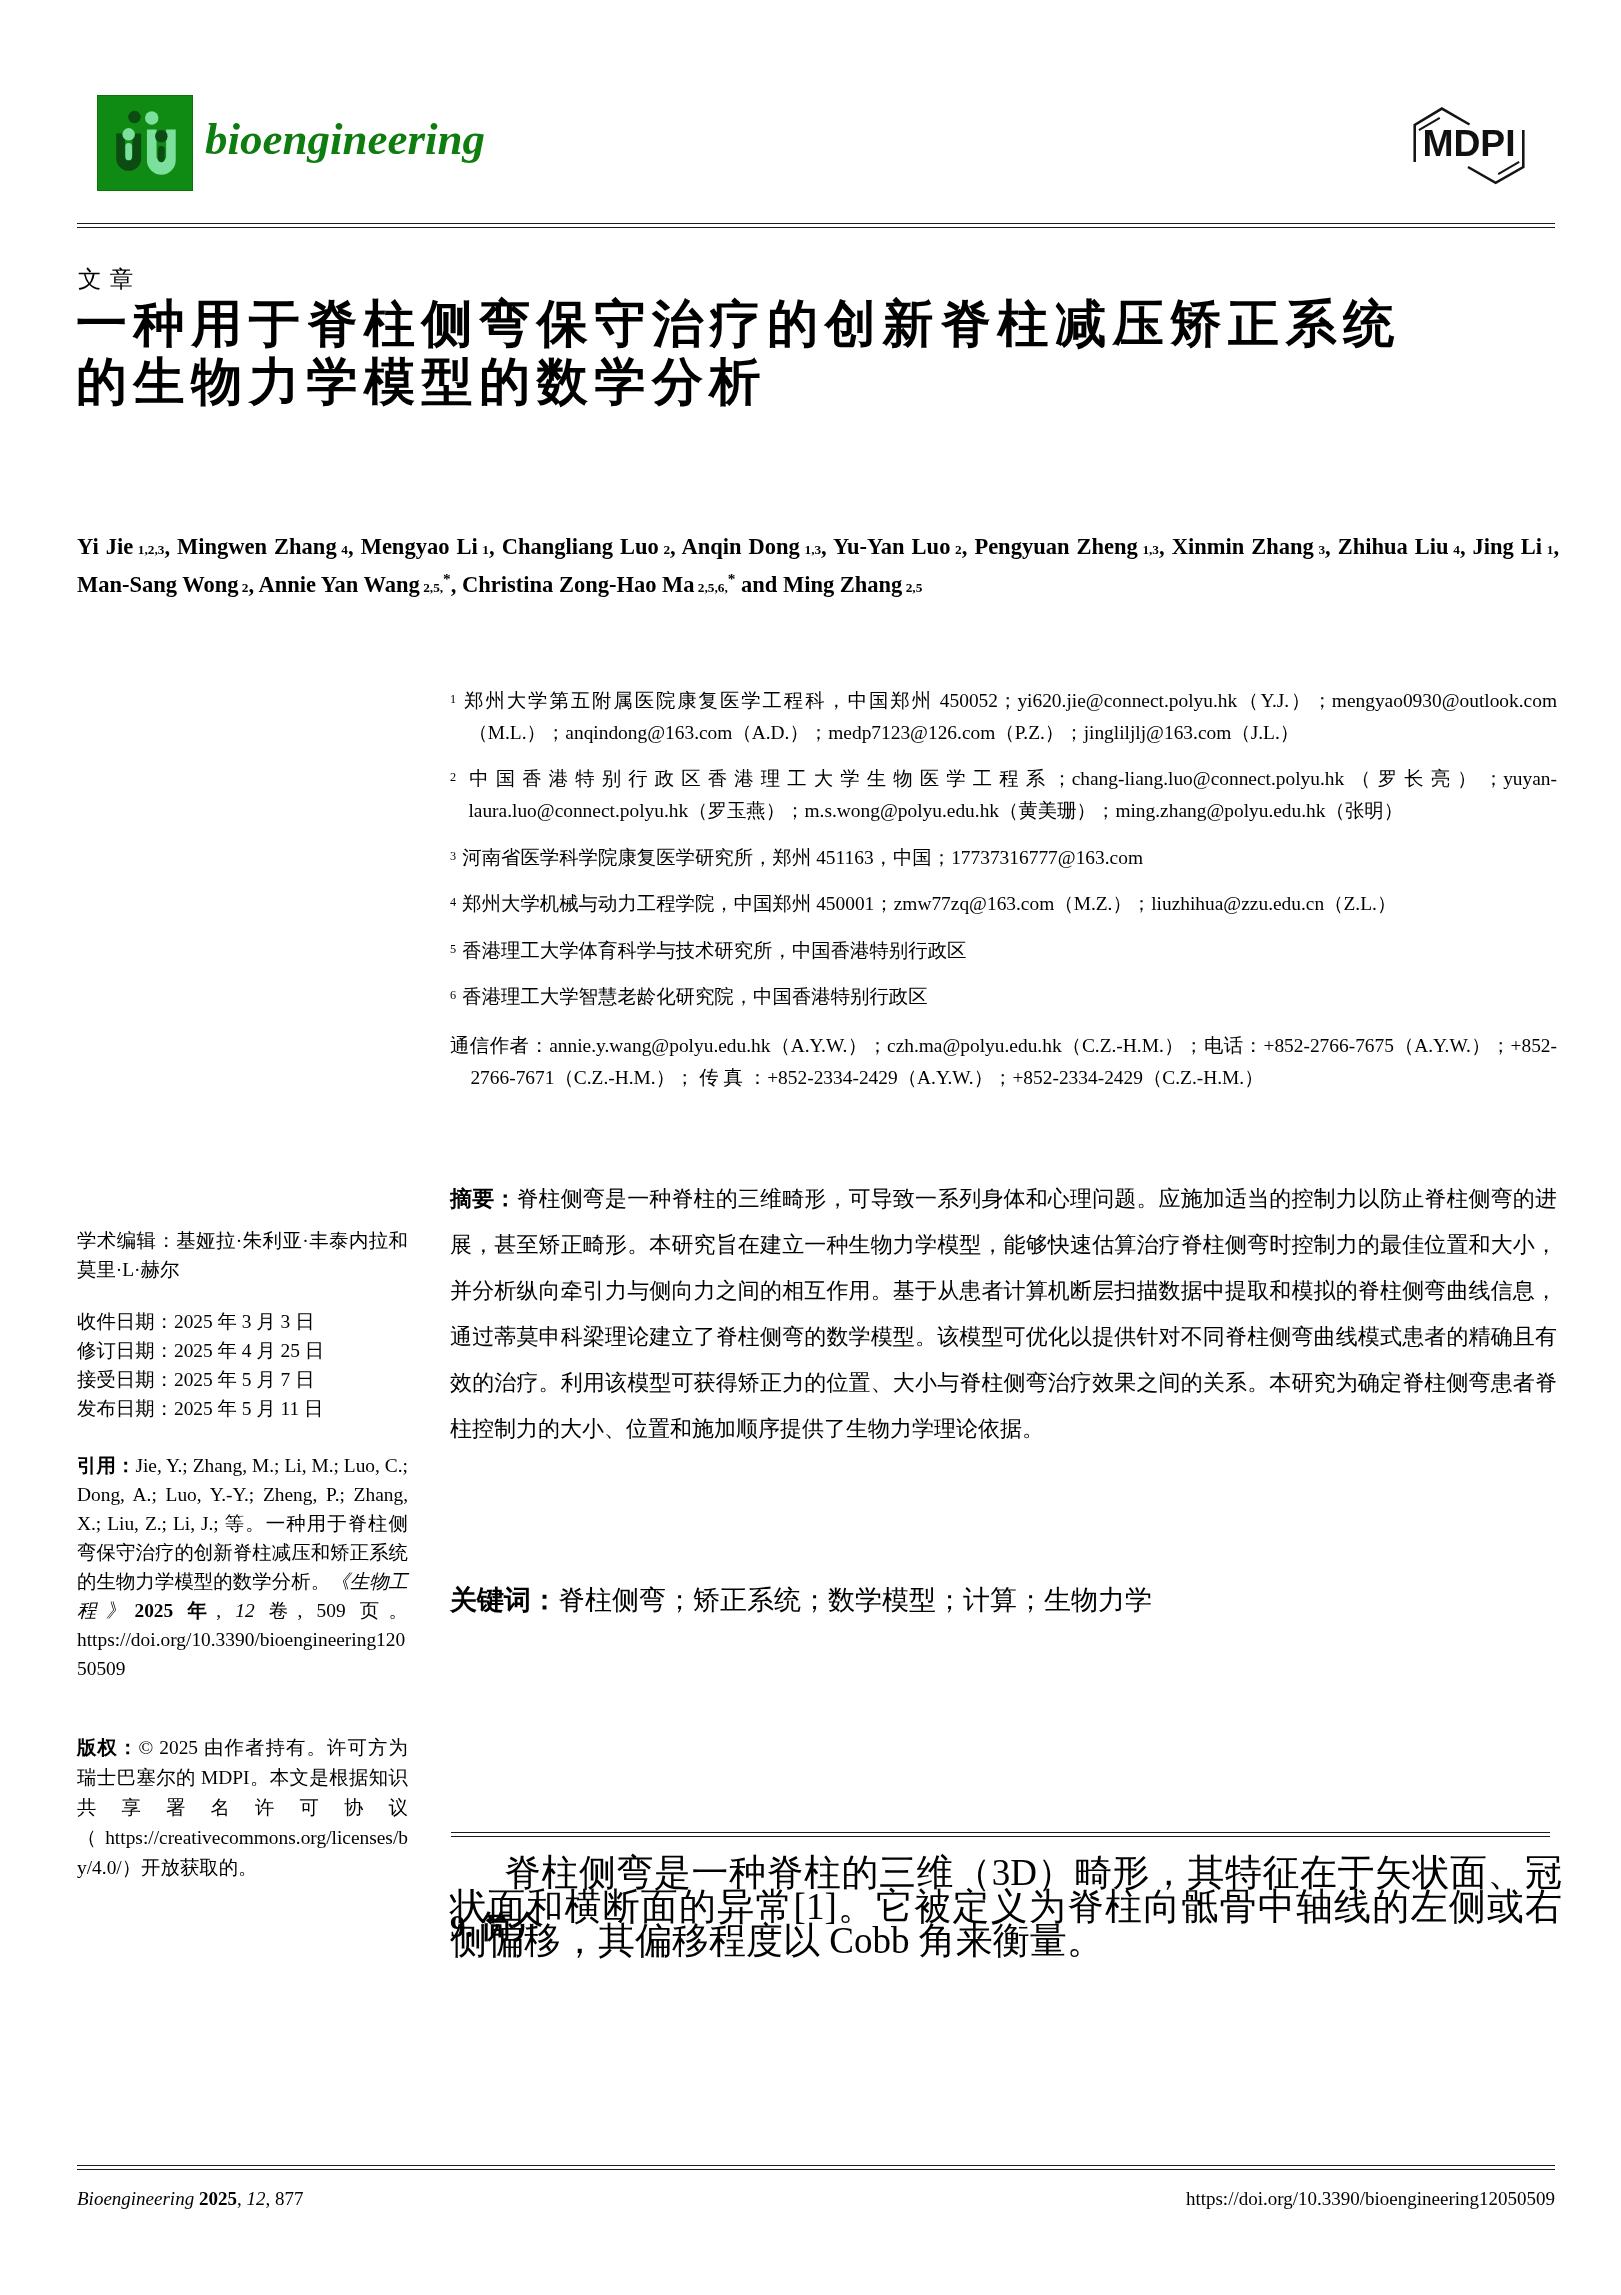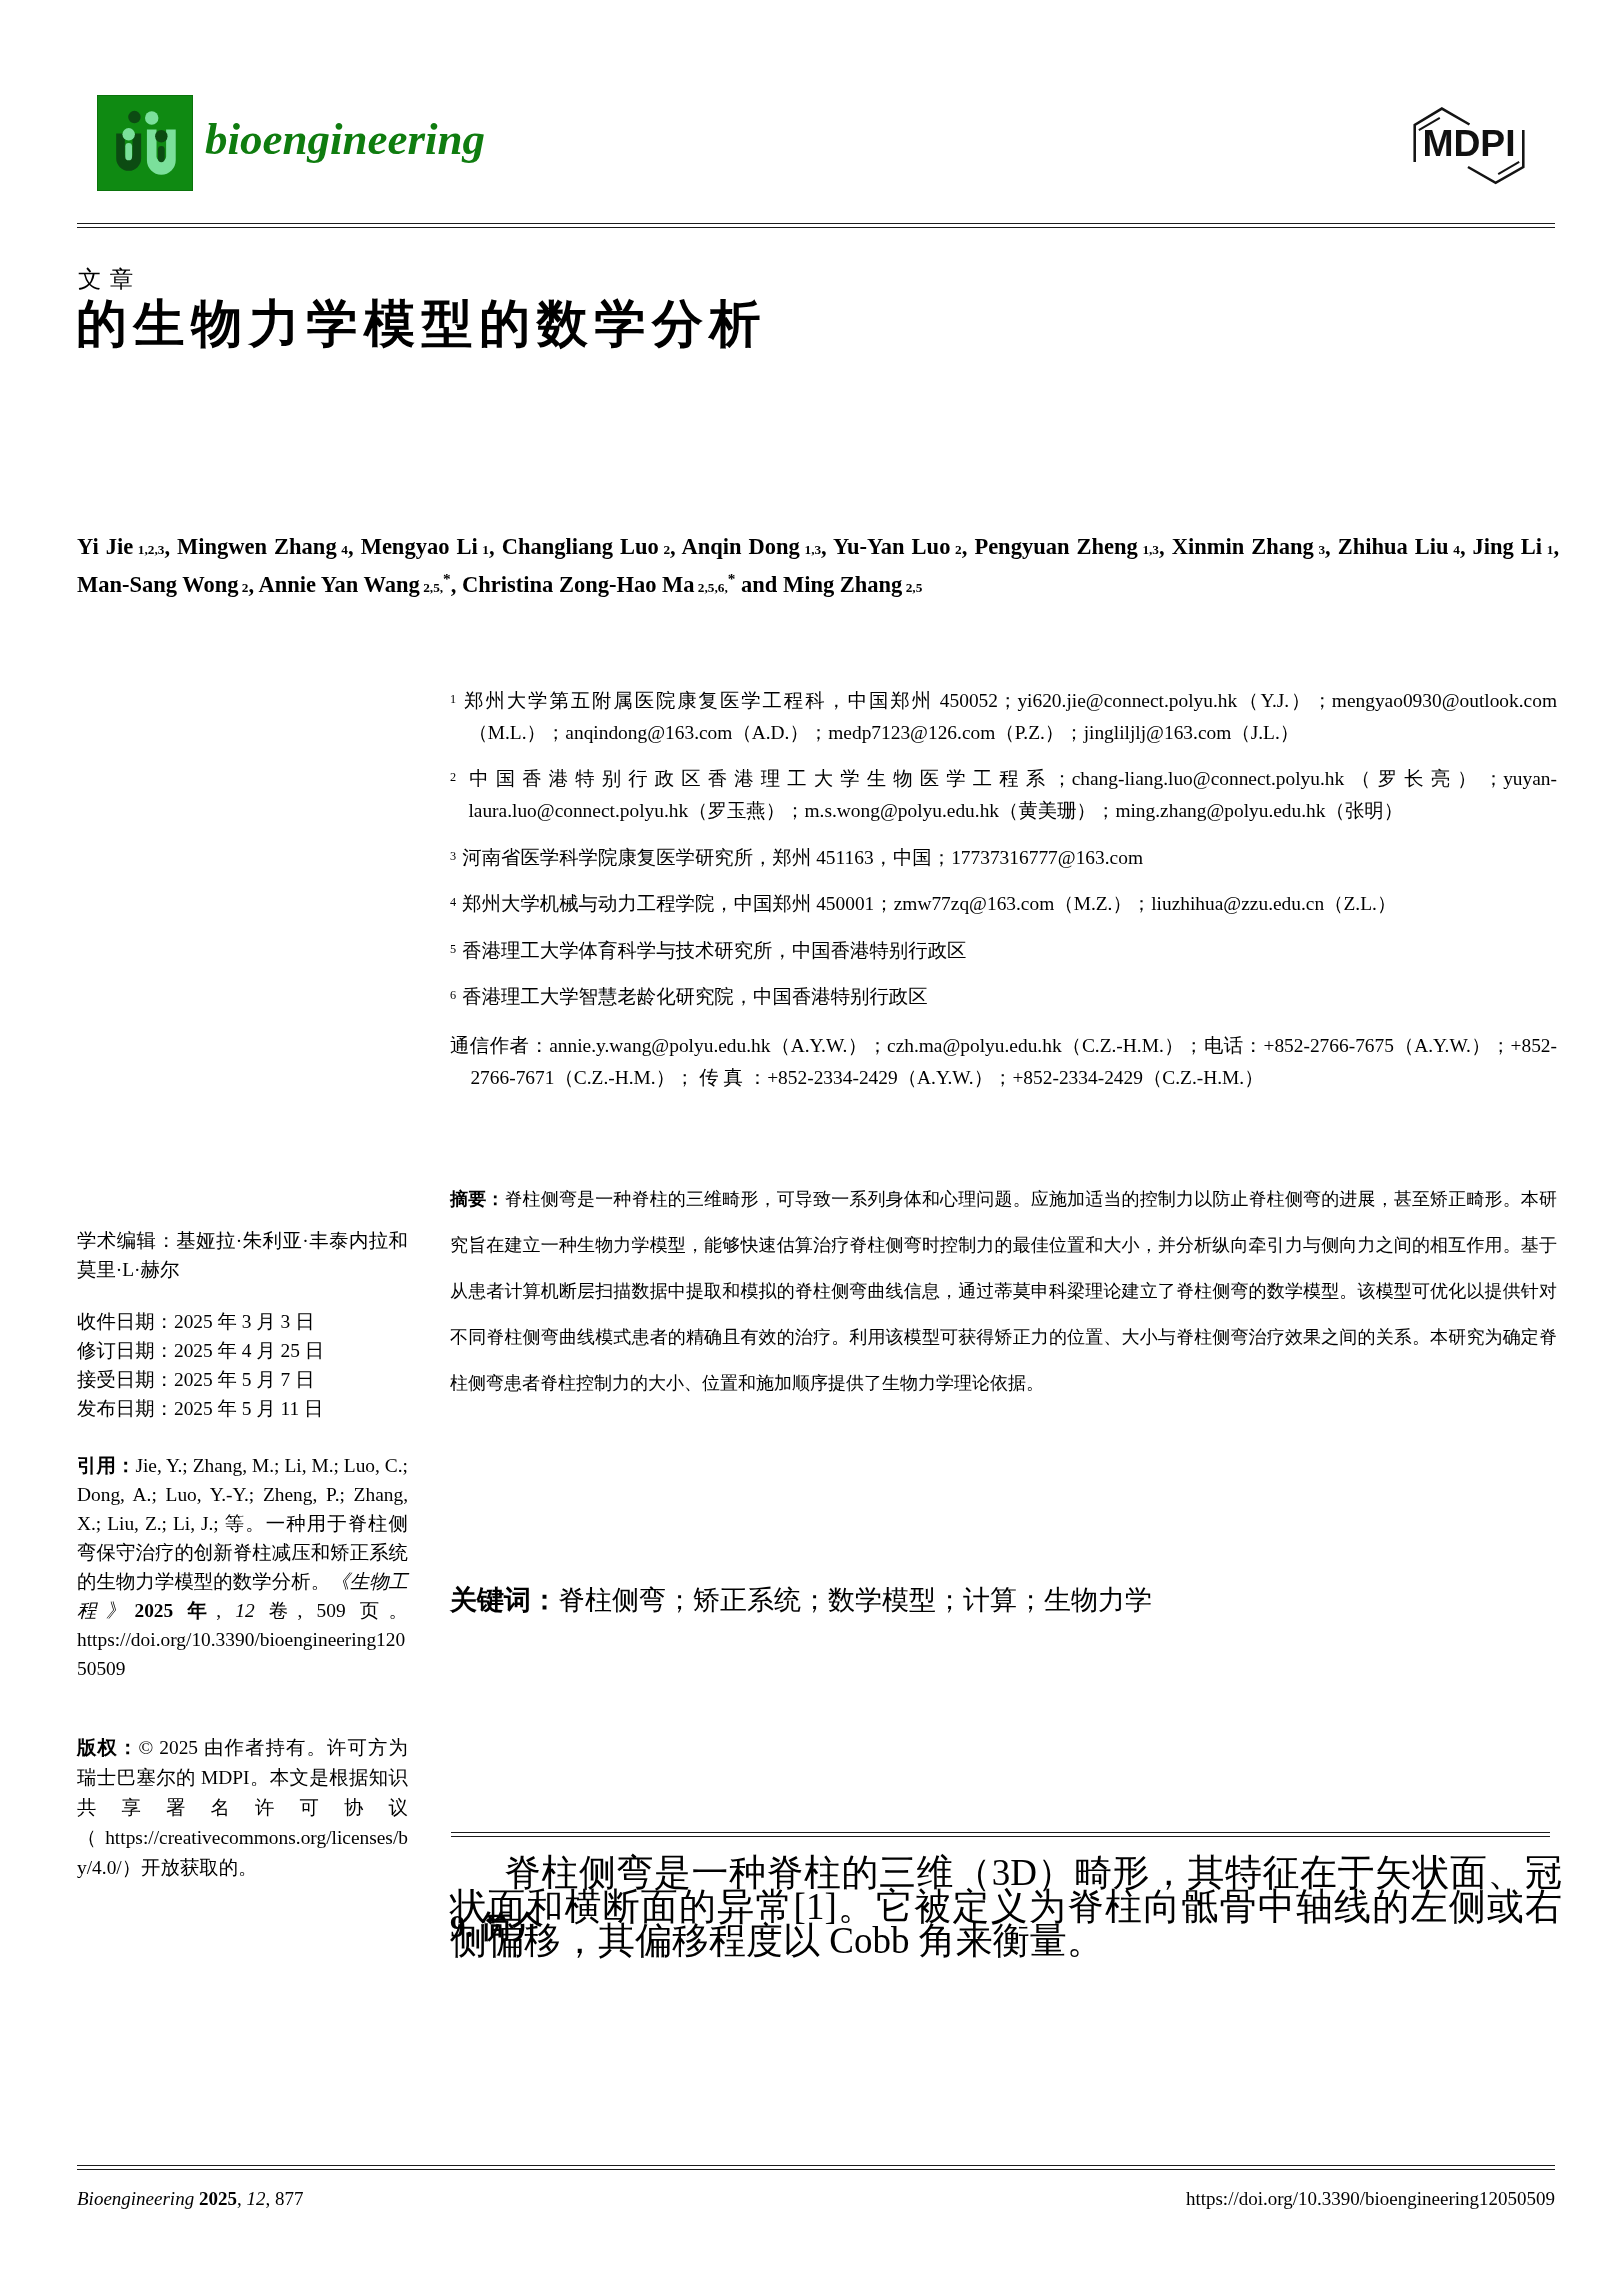--- a/index.html
+++ b/index.html
@@ -22,21 +22,21 @@
   .asup{font-size:13.3px;}
   .astar{font-size:15.3px;vertical-align:8.2px;}
 
   
   .affs{left:450px;top:683px;width:1107px;font-size:19.4px;line-height:32px;overflow-wrap:anywhere;}
   .aff{padding-left:18.4px;text-indent:-18.4px;margin-bottom:12.3px;text-align:justify;}
   .affnum{font-size:12.3px;vertical-align:4.1px;margin-right:6.1px;}
   .corr{margin-top:17.4px;padding-left:20.4px;text-indent:-20.4px;text-align:justify;}
 
   
-  .abstract{left:450px;top:1176px;width:1107px;font-size:18px;line-height:46px;text-align:justify;}
+  .abstract{left:450px;top:1176px;width:1107px;font-size:22px;line-height:46px;text-align:justify;}
   .blab{font-weight:bold;}
   .keywords{left:450px;top:1577px;width:1107px;font-size:27px;line-height:46px;}
 
   
   .sidebar{left:77px;top:1226px;width:331px;font-size:19.4px;line-height:29px;overflow-wrap:anywhere;}
   .sb-editor{margin-bottom:22.5px;text-align:justify;}
   .sb-dates{margin-bottom:28px;line-height:29px;}
   .sb-citation{margin-bottom:50px;text-align:justify;line-height:29px;}
   .sb-copyright{text-align:justify;line-height:30px;}
   .it{font-style:italic;}
@@ -79,20 +79,21 @@
       <line x1="213" y1="113" x2="172" y2="137" stroke="#141414" stroke-width="4"></line>
       <text x="115" y="101" text-anchor="middle" font-size="72" font-weight="bold" font-family="Liberation Sans, DejaVu Sans, sans-serif" textLength="182" lengthAdjust="spacingAndGlyphs" fill="#111">MDPI</text>
     </svg>
   </div>
 
   <div class="abs dbl rule-top"></div>
 
   <div class="abs article-type">文章</div>
 
   <div class="abs title">
+    <div>一种用于脊柱侧弯保守治疗的创新脊柱减压矫正系统</div>
     <div>的生物力学模型的数学分析</div>
   </div>
 
   <div class="abs authors"><span>Yi Jie</span><span class="asup">&nbsp;1,2,3</span>, <span>Mingwen Zhang</span><span class="asup">&nbsp;4</span>, <span>Mengyao Li</span><span class="asup">&nbsp;1</span>, <span>Changliang Luo</span><span class="asup">&nbsp;2</span>, <span>Anqin Dong</span><span class="asup">&nbsp;1,3</span>, <span>Yu-Yan Luo</span><span class="asup">&nbsp;2</span>, <span>Pengyuan Zheng</span><span class="asup">&nbsp;1,3</span>, <span>Xinmin Zhang</span><span class="asup">&nbsp;3</span>, <span>Zhihua Liu</span><span class="asup">&nbsp;4</span>, <span>Jing Li</span><span class="asup">&nbsp;1</span>, <span>Man-Sang Wong</span><span class="asup">&nbsp;2</span>, <span>Annie Yan Wang</span><span class="asup">&nbsp;2,5,</span><span class="astar">*</span>, <span>Christina Zong-Hao Ma</span><span class="asup">&nbsp;2,5,6,</span><span class="astar">*</span> <span>and Ming Zhang</span><span class="asup">&nbsp;2,5</span></div>
 
   <div class="abs affs">
     <div class="aff"><span class="affnum">1</span><span>郑州大学第五附属医院康复医学工程科，中国郑州 450052；yi620.jie@connect.polyu.hk（Y.J.）；mengyao0930@outlook.com（M.L.）；anqindong@163.com（A.D.）；medp7123@126.com（P.Z.）；jingliljlj@163.com（J.L.）</span></div>
     <div class="aff"><span class="affnum">2</span><span>中国香港特别行政区香港理工大学生物医学工程系；chang-liang.luo@connect.polyu.hk（罗长亮）；yuyan-laura.luo@connect.polyu.hk（罗玉燕）；m.s.wong@polyu.edu.hk（黄美珊）；ming.zhang@polyu.edu.hk（张明）</span></div>
     <div class="aff"><span class="affnum">3</span><span>河南省医学科学院康复医学研究所，郑州 451163，中国；17737316777@163.com</span></div>
     <div class="aff"><span class="affnum">4</span><span>郑州大学机械与动力工程学院，中国郑州 450001；zmw77zq@163.com（M.Z.）；liuzhihua@zzu.edu.cn（Z.L.）</span></div>

